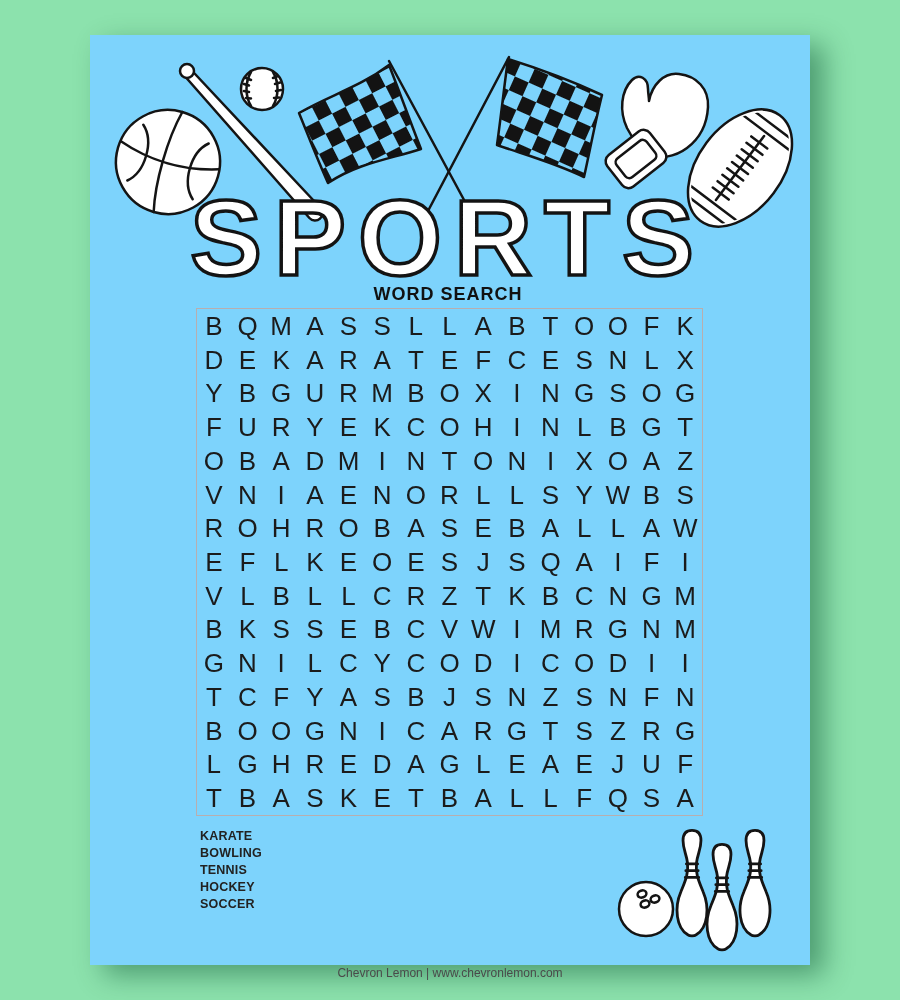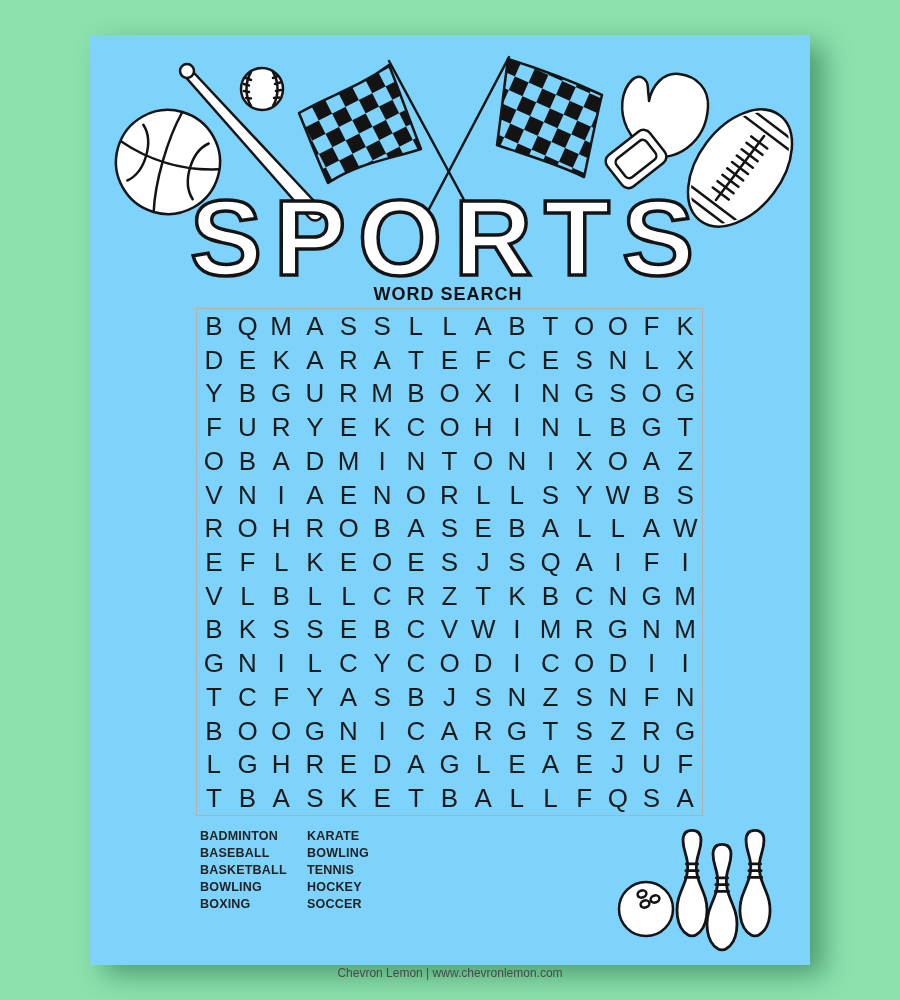--- a/index.html
+++ b/index.html
@@ -362,27 +362,20 @@
       <div class="cell">L</div>
       <div class="cell">L</div>
       <div class="cell">F</div>
       <div class="cell">Q</div>
       <div class="cell">S</div>
       <div class="cell">A</div>
     </div>
 
   <div class="words">
       <div>
-        <div class="word">BADMINTON</div>
-        <div class="word">BASEBALL</div>
-        <div class="word">BASKETBALL</div>
-        <div class="word">BOWLING</div>
-        <div class="word">BOXING</div>
-      </div>
-      <div>
         <div class="word">KARATE</div>
         <div class="word">BOWLING</div>
         <div class="word">TENNIS</div>
         <div class="word">HOCKEY</div>
         <div class="word">SOCCER</div>
       </div>
     </div>
 
   <div class="footer">Chevron Lemon | www.chevronlemon.com</div>
 </div>

